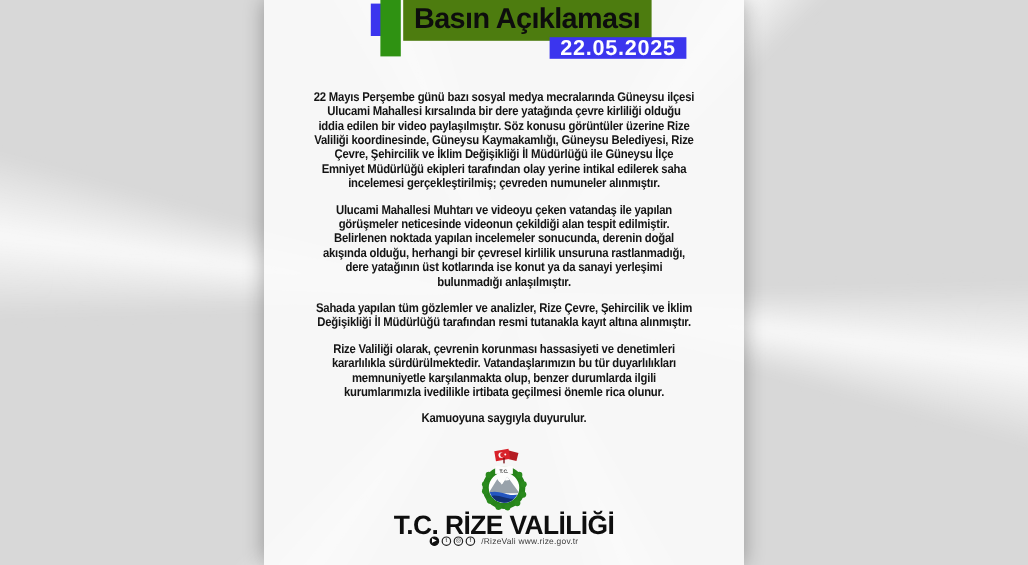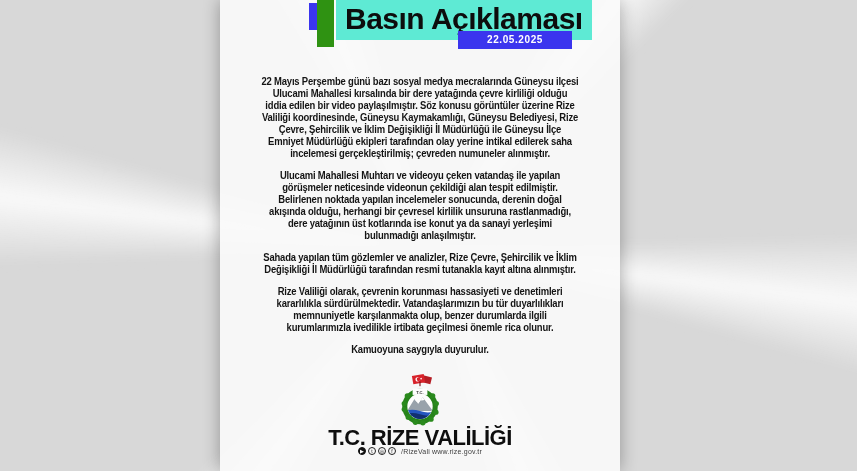--- a/index.html
+++ b/index.html
@@ -21,27 +21,27 @@
   .card {
     position:absolute; left:220px; top:0; width:400px; height:471px;
     background:rgba(250,250,250,0.92);
     box-shadow:0 0 16px rgba(0,0,0,0.32);
   }
   
   .accent-blue  { position:absolute; left:89px;  top:3px; width:22px; height:27px; background:#3b35ee; }
   .accent-green { position:absolute; left:97px;  top:0;   width:17px; height:47px; background:#2f9212; }
   .title {
     position:absolute; left:116px; top:0; white-space:nowrap;
-    background:#5eead4; padding:2px 9px 4px;
-    font-size:30px; font-weight:700; letter-spacing:-0.5px; color:#0d0d0d;
+    background:#4d7c0f; padding:2px 9px 4px;
+    font-size:24px; font-weight:700; letter-spacing:-0.5px; color:#0d0d0d;
   }
   .date-badge {
     position:absolute; left:238px; top:31px; width:114px; height:18px;
     background:#3b35ee; color:#ffffff; text-align:center;
-    font-size:10px; font-weight:700; line-height:18px; letter-spacing:0.6px;
+    font-size:18px; font-weight:700; line-height:18px; letter-spacing:0.6px;
   }
   
   .content {
     position:absolute; left:0; right:0; top:75px;
     text-align:center; color:#141414; font-weight:700;
     font-size:10.5px; line-height:12px; letter-spacing:-0.2px;
     transform:scaleX(0.9); transform-origin:50% 0;
   }
   .content p { margin:0 0 10px; }
   .content .line { display:block; white-space:nowrap; }

